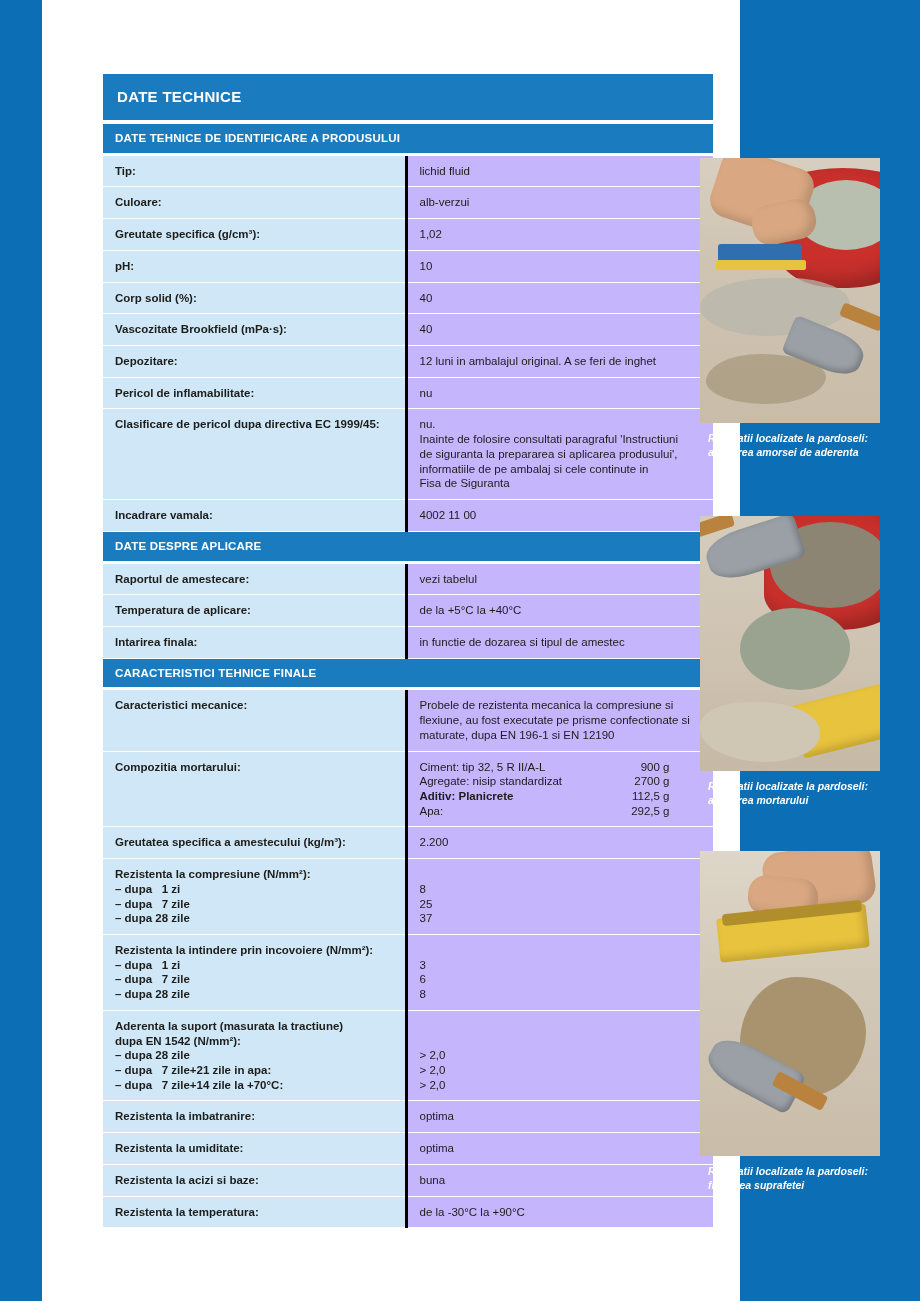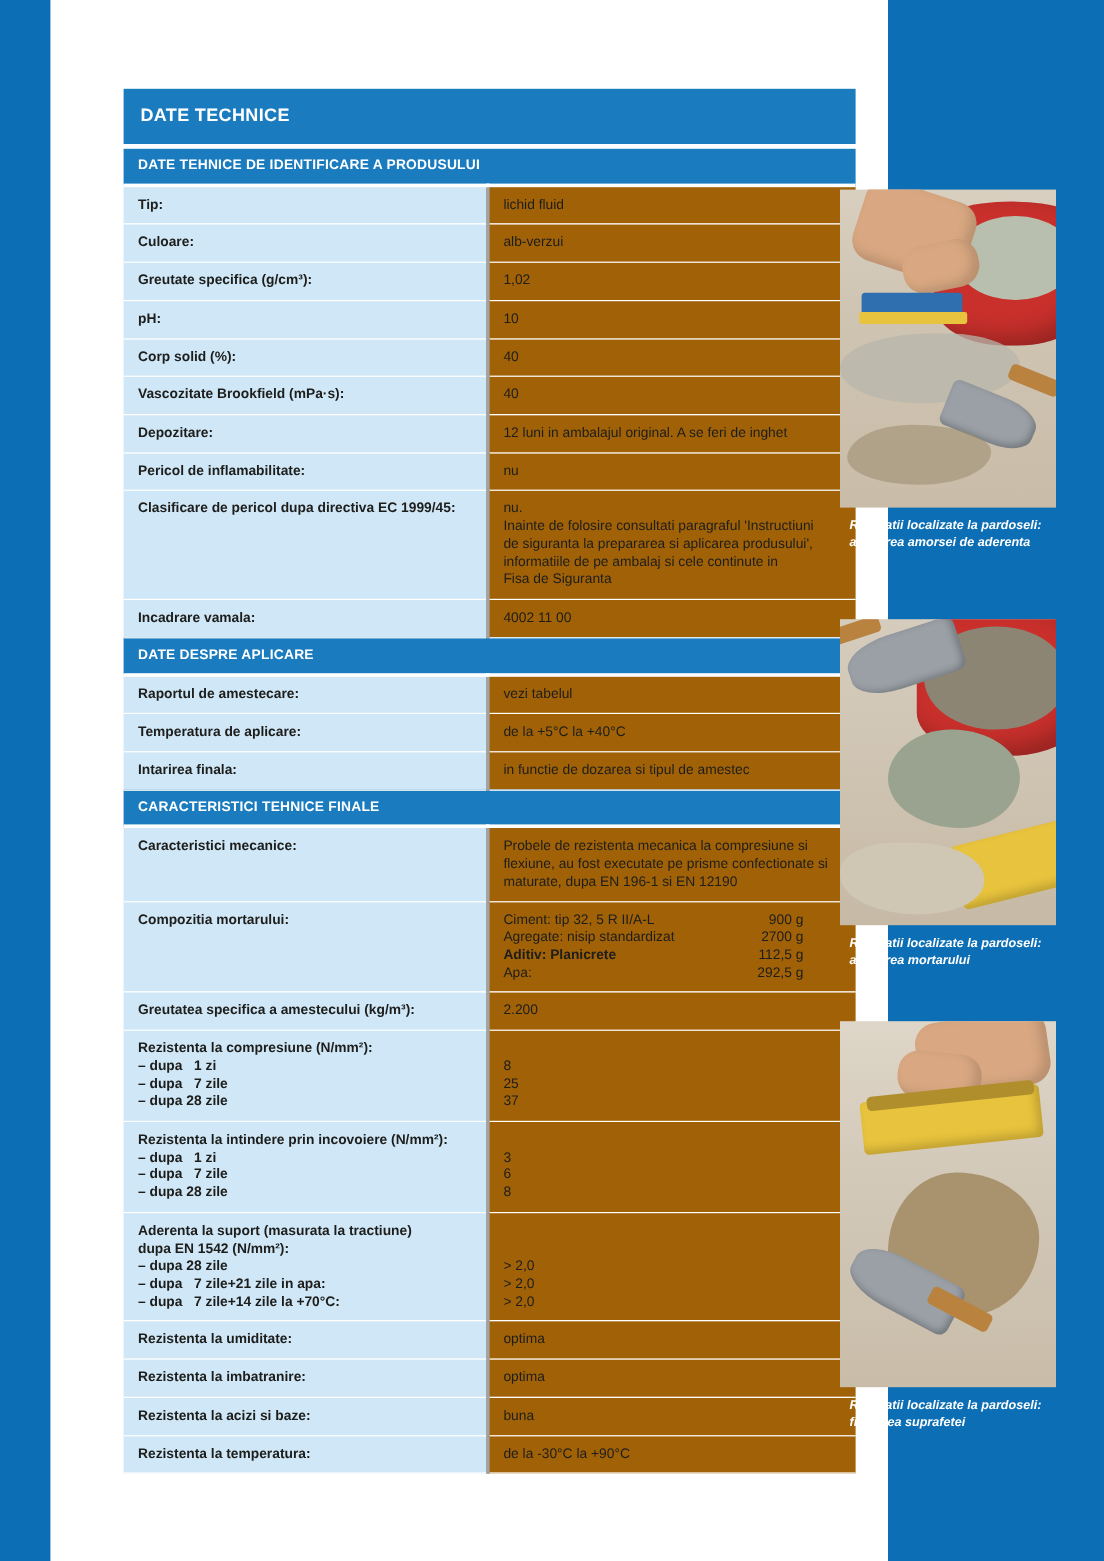--- a/index.html
+++ b/index.html
@@ -68,24 +68,24 @@
     color: #1d1d1b;
     line-height: 1.28;
     border-bottom: 1px solid #ffffff;
   }
 
   td.label {
     width: 300px;
     background: #cfe7f6;
     font-weight: bold;
     color: #15557f;
-    border-right: 3px solid #a3a3a3;
+    border-right: 3px solid #000000;
   }
   td.value {
-    background: #a16207;
+    background: #c4b5fd;
     color: #1d1d1b;
   }
 
   tr.section td {
     background: #1a7cbf;
     color: #ffffff;
     font-weight: bold;
     font-size: 11.5px;
     letter-spacing: 0.2px;
     padding: 7px 10px 7px 12px;
@@ -339,25 +339,25 @@
 – dupa 28 zile
 – dupa   7 zile+21 zile in apa:
 – dupa   7 zile+14 zile la +70°C:</td>
         <td class="value nowrap-pre">
 
 &gt; 2,0
 &gt; 2,0
 &gt; 2,0</td>
       </tr>
       <tr>
+        <td class="label nowrap-pre">Rezistenta la imbatranire:</td>
+        <td class="value nowrap-pre">optima</td>
+      </tr>
+      <tr>
         <td class="label nowrap-pre">Rezistenta la umiditate:</td>
-        <td class="value nowrap-pre">optima</td>
-      </tr>
-      <tr>
-        <td class="label nowrap-pre">Rezistenta la imbatranire:</td>
         <td class="value nowrap-pre">optima</td>
       </tr>
       <tr>
         <td class="label nowrap-pre">Rezistenta la acizi si baze:</td>
         <td class="value nowrap-pre">buna</td>
       </tr>
       <tr>
         <td class="label nowrap-pre">Rezistenta la temperatura:</td>
         <td class="value nowrap-pre">de la -30°C la +90°C</td>
       </tr>

